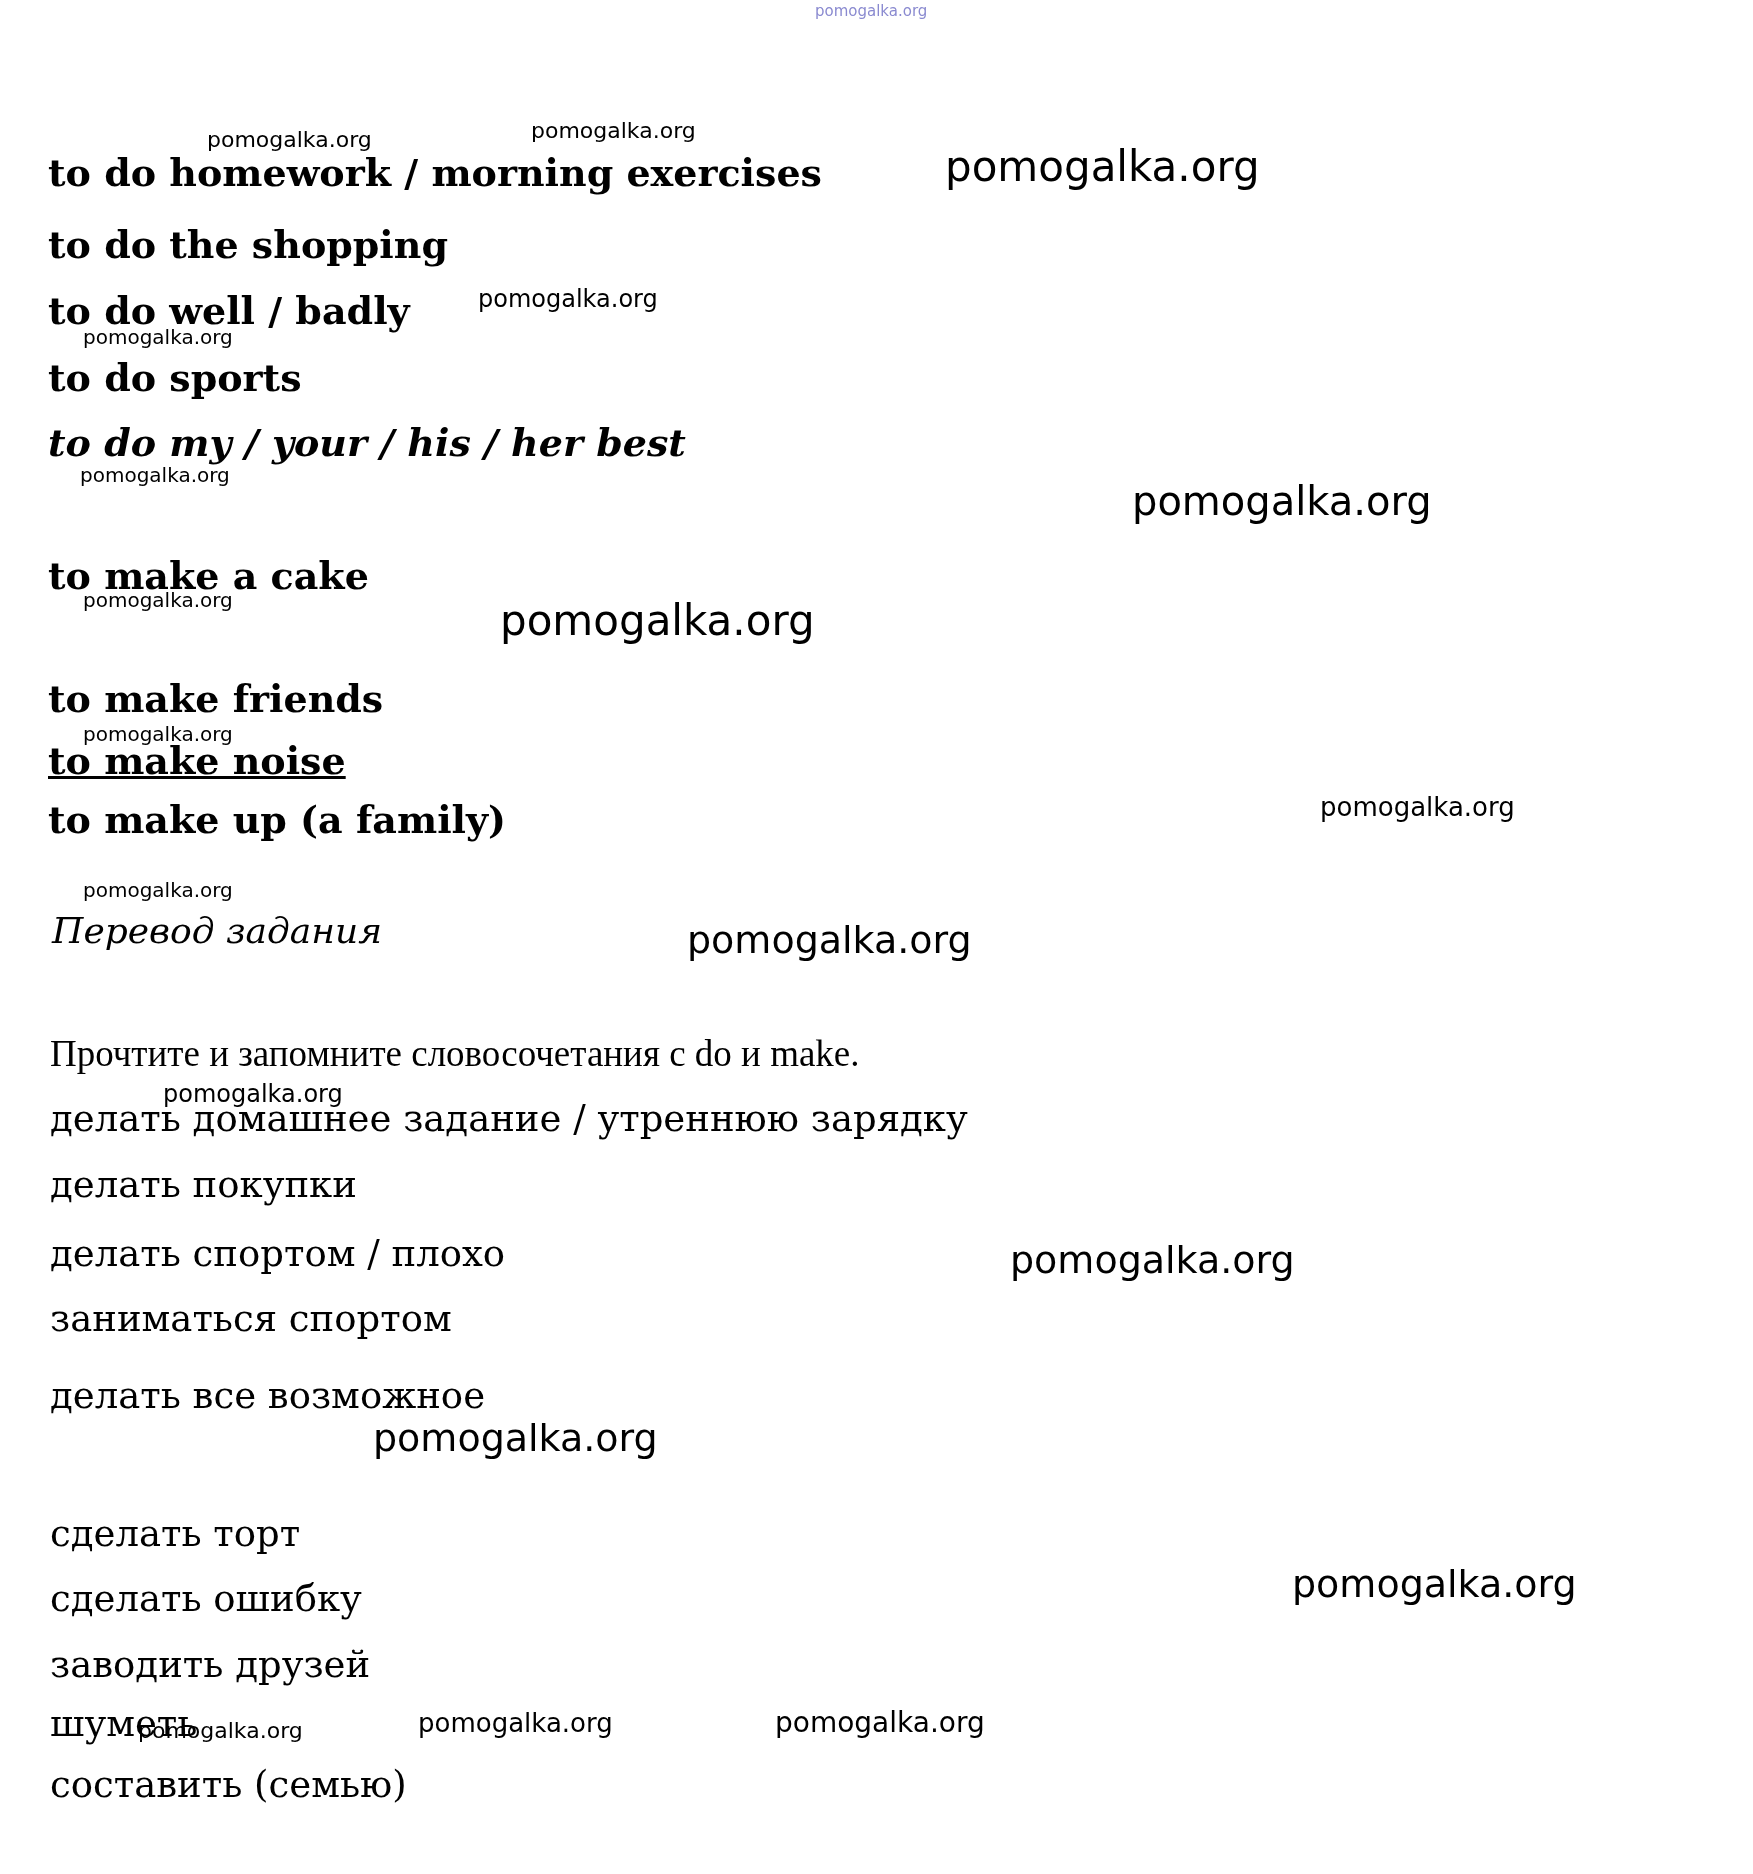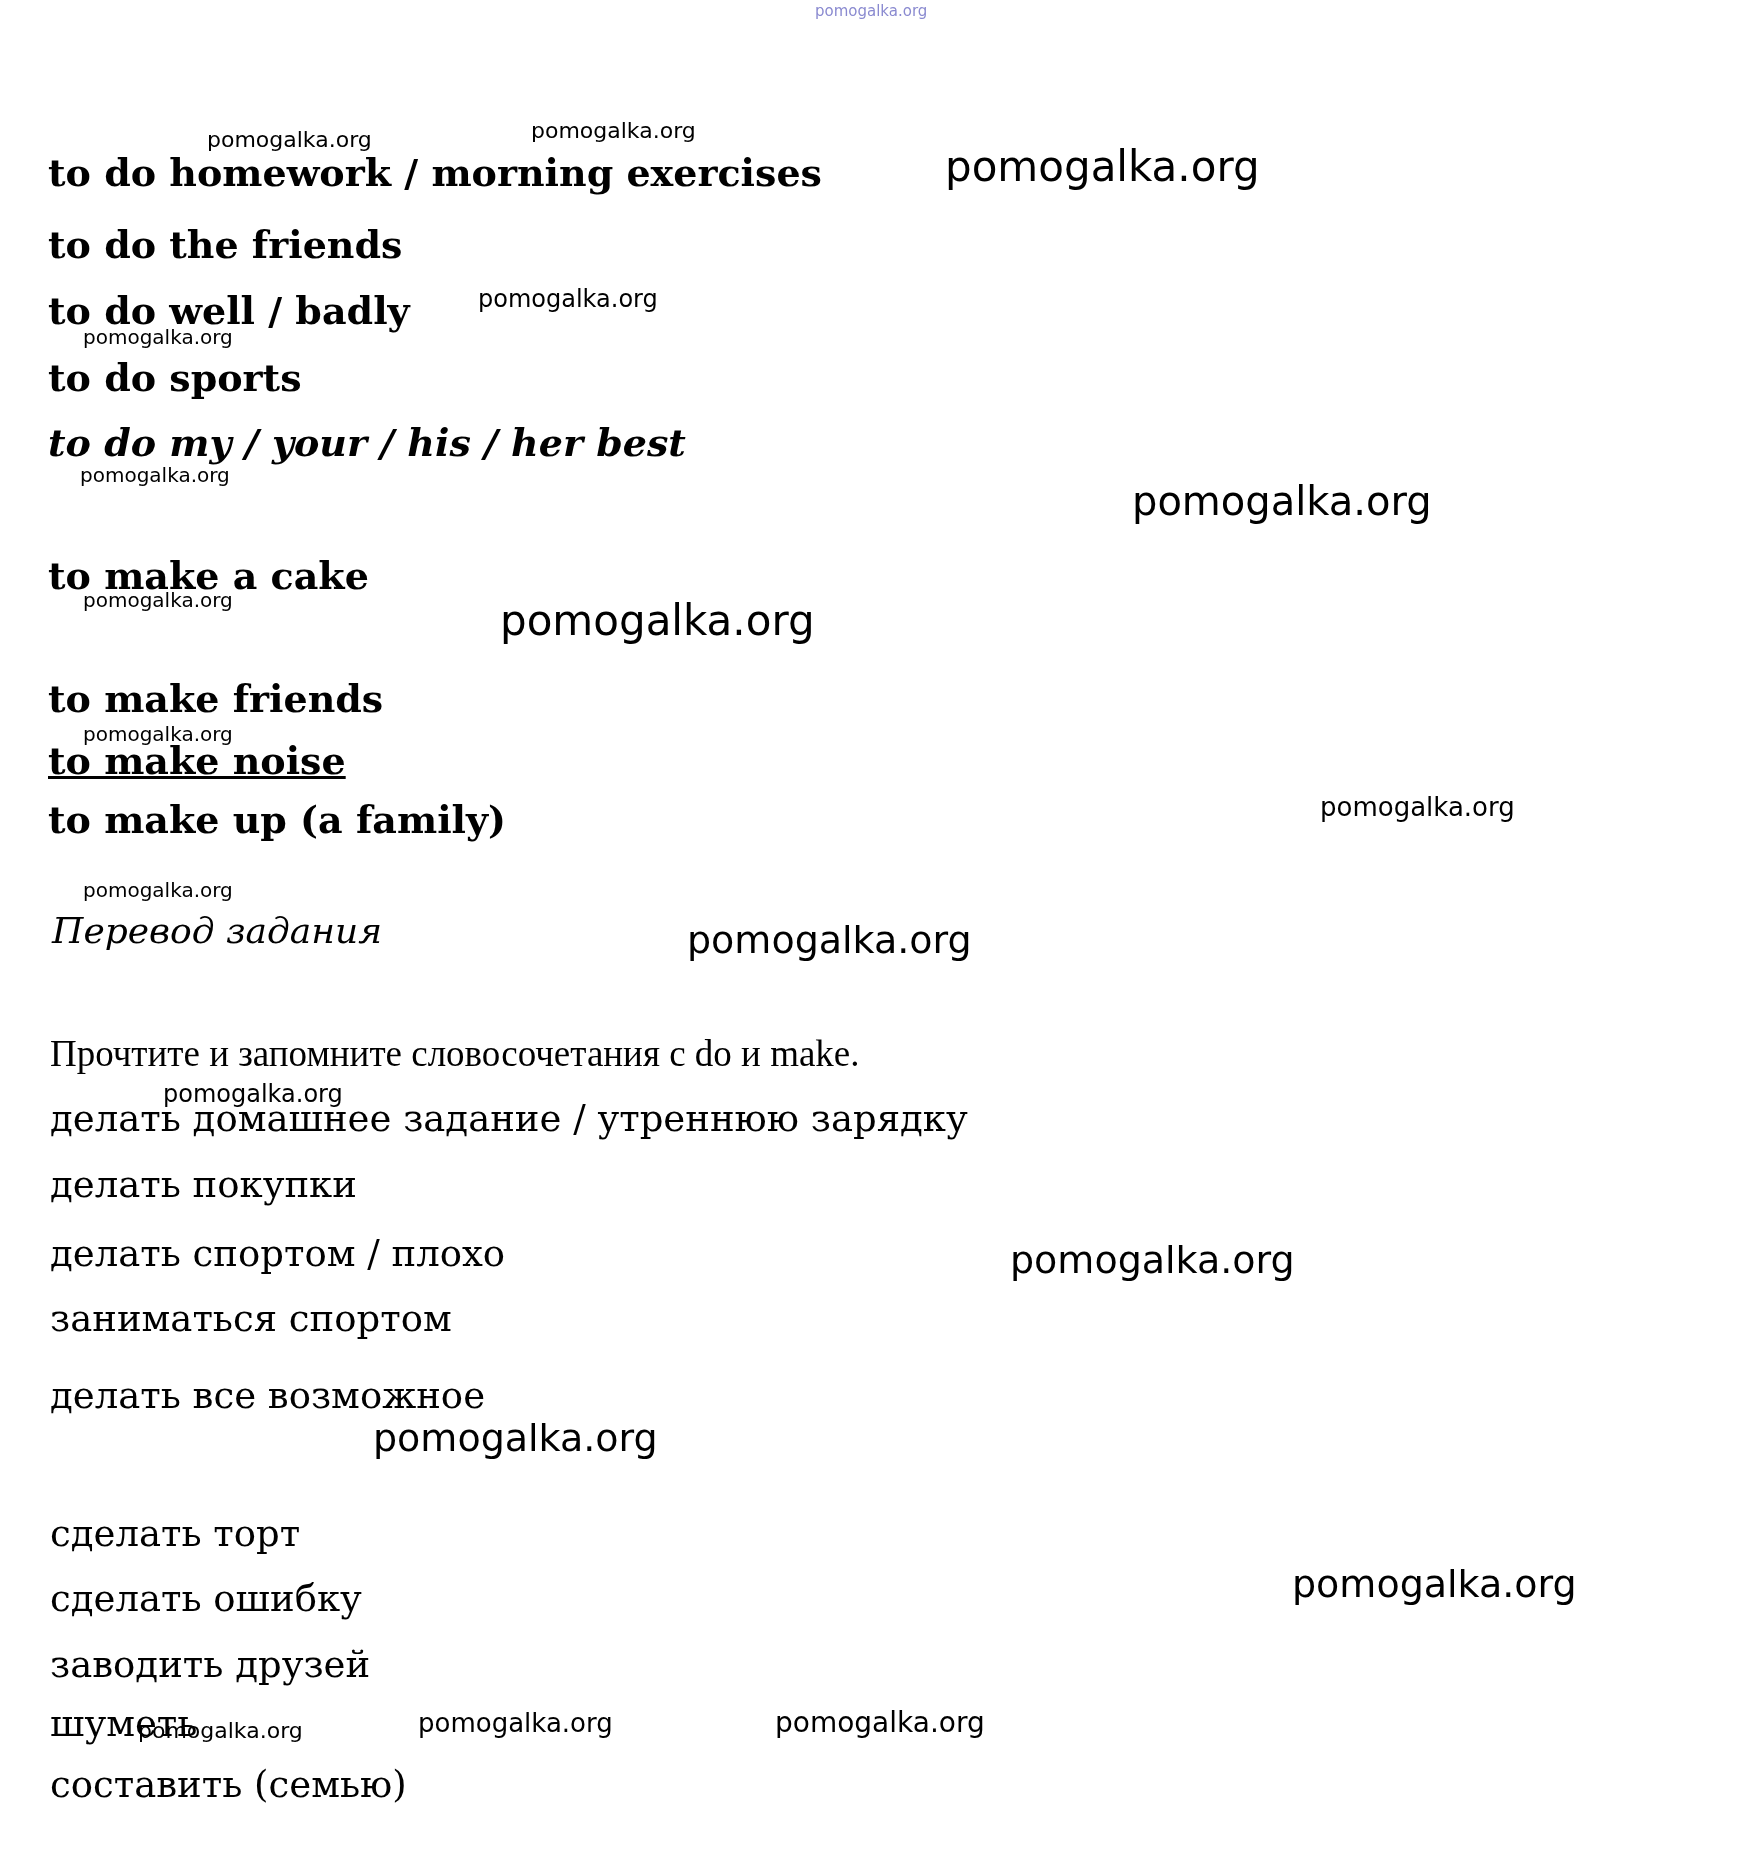--- a/index.html
+++ b/index.html
@@ -102,21 +102,21 @@
     <span class="wm" style="left:1010px; top:1238px; font-size:38px;">pomogalka.org</span>
     <span class="wm" style="left:373px; top:1416px; font-size:38px;">pomogalka.org</span>
     <span class="wm" style="left:1292px; top:1562px; font-size:38px;">pomogalka.org</span>
     <span class="wm" style="left:138px; top:1718px; font-size:22px;">pomogalka.org</span>
     <span class="wm" style="left:418px; top:1708px; font-size:26px;">pomogalka.org</span>
     <span class="wm" style="left:775px; top:1706px; font-size:28px;">pomogalka.org</span>
   </div>
 
 
   <div class="en-line" style="top:150px;">to do homework / morning exercises</div>
-  <div class="en-line" style="top:222px;">to do the friends</div>
+  <div class="en-line" style="top:222px;">to do the shopping</div>
   <div class="en-line" style="top:288px;">to do well / badly</div>
   <div class="en-line" style="top:355px;">to do sports</div>
   <div class="en-line" style="top:420px;font-style:italic;">to do my / your / his / her best</div>
   <div class="en-line" style="top:553px;">to make a cake</div>
   <div class="en-line" style="top:676px;">to make friends</div>
   <div class="en-line" style="top:738px;text-decoration:underline;">to make noise</div>
   <div class="en-line" style="top:797px;">to make up (a family)</div>
 
   <div class="ru-head">Перевод задания</div>
 

